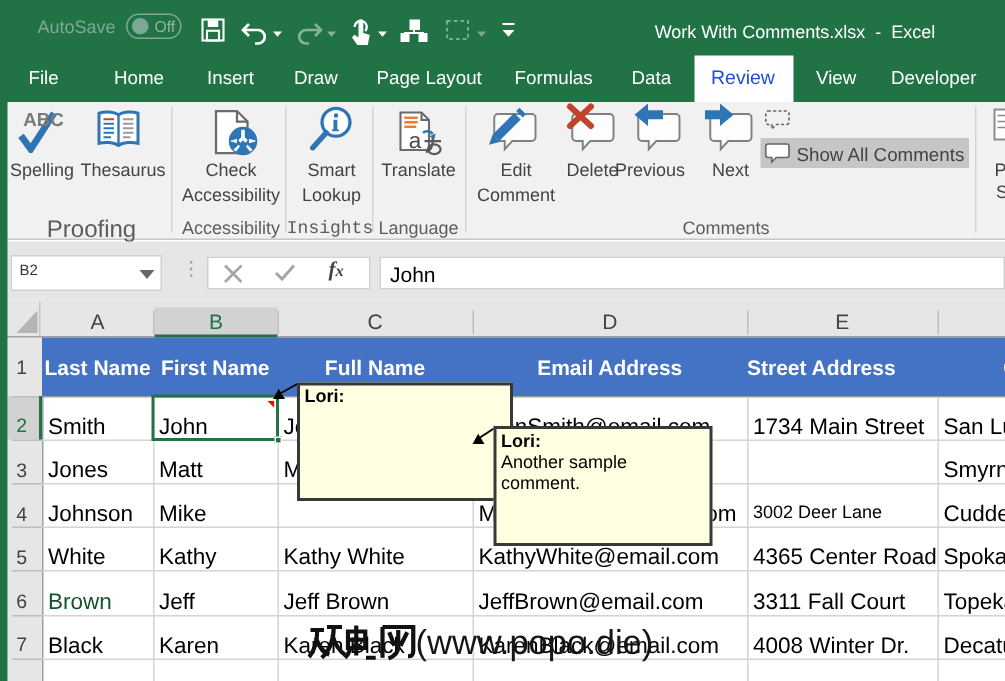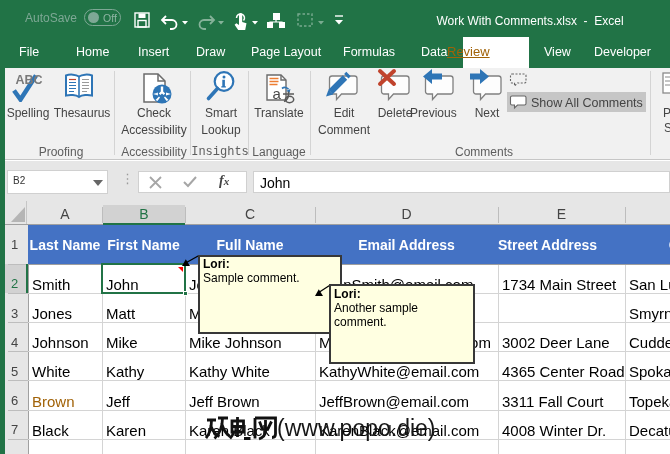--- a/index.html
+++ b/index.html
@@ -59,21 +59,21 @@
 
   <div class="abs" style="left:0;top:36px;width:670px;height:32px;background:#217346;"></div>
   <div class="abs" style="left:463px;top:37px;width:66px;height:31px;background:#fff;"></div>
   <div class="abs tabtxt" style="left:19px;top:45px;">File</div>
   <div class="abs tabtxt" style="left:76px;top:45px;">Home</div>
   <div class="abs tabtxt" style="left:138px;top:45px;">Insert</div>
   <div class="abs tabtxt" style="left:196px;top:45px;">Draw</div>
   <div class="abs tabtxt" style="left:251px;top:45px;">Page Layout</div>
   <div class="abs tabtxt" style="left:343px;top:45px;">Formulas</div>
   <div class="abs tabtxt" style="left:421px;top:45px;">Data</div>
-  <div class="abs" style="left:447px;top:44px;font-size:13px;color:#a16207;text-decoration:underline;">Review</div>
+  <div class="abs" style="left:474px;top:44px;font-size:13px;color:#1d4ed8;">Review</div>
   <div class="abs tabtxt" style="left:544px;top:45px;">View</div>
   <div class="abs tabtxt" style="left:594px;top:45px;">Developer</div>
 
   <div class="abs" style="left:0;top:68px;width:670px;height:92px;background:#f1f1f1;border-bottom:1px solid #c6c6c6;"></div>
 
   <div class="abs" style="left:114px;top:71px;width:1px;height:84px;background:#d4d4d4;"></div>
   <div class="abs" style="left:190px;top:71px;width:1px;height:84px;background:#d4d4d4;"></div>
   <div class="abs" style="left:248px;top:71px;width:1px;height:84px;background:#d4d4d4;"></div>
   <div class="abs" style="left:310px;top:71px;width:1px;height:84px;background:#d4d4d4;"></div>
   <div class="abs" style="left:650px;top:71px;width:1px;height:84px;background:#d4d4d4;"></div>
@@ -89,21 +89,21 @@
     <path d="M15 3.5 V24" stroke="#2e75b6" stroke-width="1.6"></path>
     <path d="M5 6.5 h7" stroke="#c0432c" stroke-width="1.2"></path>
     <g stroke="#2e75b6" stroke-width="1.2">
       <path d="M5 9.5 h7 M5 12.5 h7 M5 15.5 h7 M5 18.5 h5"></path>
     </g>
     <g stroke="#9a9a9a" stroke-width="1.2">
       <path d="M18 6.5 h7 M18 9.5 h7 M18 12.5 h7 M18 15.5 h7 M18 18.5 h5"></path>
     </g>
   </svg>
   <div class="abs" style="left:50px;top:106px;width:64px;text-align:center;font-size:12px;color:#444;">Thesaurus</div>
-  <div class="abs" style="left:23px;top:145px;width:76px;text-align:center;font-size:12px;color:#5d5d5d;">Proofing</div>
+  <div class="abs" style="left:23px;top:145px;width:76px;text-align:center;font-size:16px;color:#5d5d5d;">Proofing</div>
 
   <svg class="abs" style="left:138px;top:68px;" width="36" height="36" viewBox="0 0 36 36">
     <path d="M6 6 H20 L27 13 V34 H6 Z" fill="#fff" stroke="#6b6b6b" stroke-width="1.5"></path>
     <path d="M20 6 V13 H27" fill="none" stroke="#6b6b6b" stroke-width="1.5"></path>
     <circle cx="24" cy="26" r="9.5" fill="#2e75b6"></circle>
     <g fill="#fff">
       <path d="M22.8 18.5 h2.4 v5 l2 2 -1.6 1.6 -1.6-1.6 -1.6 1.6 -1.6-1.6 2-2 z"></path>
       <path d="M28 24.5 l5 1.5 -5 1.5 z"></path>
       <path d="M20 24.5 l-5 1.5 5 1.5 z" opacity="0.9"></path>
       <path d="M21 28.5 l-3.5 3.5 2 1 2.5-3.5 z"></path>
@@ -270,33 +270,32 @@
   <div class="abs" style="left:629px;top:276px;font-size:15px;color:#000;white-space:nowrap;">San Luis Obispo</div>
 
   <div class="abs" style="left:32px;top:305px;font-size:15px;color:#000;">Jones</div>
   <div class="abs" style="left:106px;top:305px;font-size:15px;color:#000;">Matt</div>
   <div class="abs" style="left:189px;top:305px;font-size:15px;color:#000;">Matt Jones</div>
   <div class="abs" style="left:319px;top:305px;font-size:15px;color:#000;">MattJones@email.com</div>
   <div class="abs" style="left:629px;top:305px;font-size:15px;color:#000;white-space:nowrap;">Smyrna</div>
 
   <div class="abs" style="left:32px;top:334px;font-size:15px;color:#000;">Johnson</div>
   <div class="abs" style="left:106px;top:334px;font-size:15px;color:#000;">Mike</div>
-  <div class="abs" style="left:189px;top:334px;font-size:15px;color:#000;">Mike Johnson</div>
   <div class="abs" style="left:319px;top:334px;font-size:15px;color:#000;">MikeJohnson@email.com</div>
-  <div class="abs" style="left:502px;top:334px;font-size:15px;color:#000;">3002 Deer Lane</div>
+  <div class="abs" style="left:502px;top:334px;font-size:12px;color:#000;">3002 Deer Lane</div>
   <div class="abs" style="left:629px;top:334px;font-size:15px;color:#000;white-space:nowrap;">Cuddebackville</div>
 
   <div class="abs" style="left:32px;top:363px;font-size:15px;color:#000;">White</div>
   <div class="abs" style="left:106px;top:363px;font-size:15px;color:#000;">Kathy</div>
   <div class="abs" style="left:189px;top:363px;font-size:15px;color:#000;">Kathy White</div>
   <div class="abs" style="left:319px;top:363px;font-size:15px;color:#000;">KathyWhite@email.com</div>
   <div class="abs" style="left:502px;top:363px;font-size:15px;color:#000;">4365 Center Road</div>
   <div class="abs" style="left:629px;top:363px;font-size:15px;color:#000;white-space:nowrap;">Spokane</div>
 
-  <div class="abs" style="left:32px;top:393px;font-size:15px;color:#a16207;">Brown</div>
+  <div class="abs" style="left:32px;top:393px;font-size:15px;color:#14532d;">Brown</div>
   <div class="abs" style="left:106px;top:393px;font-size:15px;color:#000;">Jeff</div>
   <div class="abs" style="left:189px;top:393px;font-size:15px;color:#000;">Jeff Brown</div>
   <div class="abs" style="left:319px;top:393px;font-size:15px;color:#000;">JeffBrown@email.com</div>
   <div class="abs" style="left:502px;top:393px;font-size:15px;color:#000;">3311 Fall Court</div>
   <div class="abs" style="left:629px;top:393px;font-size:15px;color:#000;white-space:nowrap;">Topeka</div>
 
   <div class="abs" style="left:32px;top:422px;font-size:15px;color:#000;">Black</div>
   <div class="abs" style="left:106px;top:422px;font-size:15px;color:#000;">Karen</div>
   <div class="abs" style="left:189px;top:422px;font-size:15px;color:#000;">Karen Black</div>
   <div class="abs" style="left:319px;top:422px;font-size:15px;color:#000;">KarenBlack@email.com</div>
@@ -316,21 +315,20 @@
     </g>
   </svg>
   <div class="abs" style="left:277px;top:415px;font-size:23px;color:#161616;">(www.popo.die)</div>
 
   <svg class="abs" style="left:180px;top:252px;" width="25" height="16" viewBox="0 0 25 16">
     <path d="M19 3.5 L6.5 10.5" stroke="#000" stroke-width="1.3"></path>
     <path d="M2 14 L10 14 L5.8 7.2 Z" fill="#000"></path>
   </svg>
   <div class="abs" style="left:198px;top:255px;width:144px;height:79px;background:#ffffe1;border:2px solid #383838;"></div>
   <div class="abs" style="left:203px;top:257px;font-size:12px;font-weight:bold;color:#000;">Lori:</div>
-  <div class="abs" style="left:203px;top:271px;font-size:12px;color:#000;">Sample comment.</div>
 
   <svg class="abs" style="left:311px;top:281px;" width="25" height="18" viewBox="0 0 25 18">
     <path d="M20 3.5 L8.5 11" stroke="#000" stroke-width="1.3"></path>
     <path d="M4 15 L12 15 L7.8 8.2 Z" fill="#000"></path>
   </svg>
   <div class="abs" style="left:329px;top:284px;width:146px;height:80px;background:#ffffe1;border:2px solid #383838;"></div>
   <div class="abs" style="left:334px;top:287px;font-size:12px;font-weight:bold;color:#000;">Lori:</div>
   <div class="abs" style="left:334px;top:301px;font-size:12px;color:#000;">Another sample</div>
   <div class="abs" style="left:334px;top:315px;font-size:12px;color:#000;">comment.</div>
 

